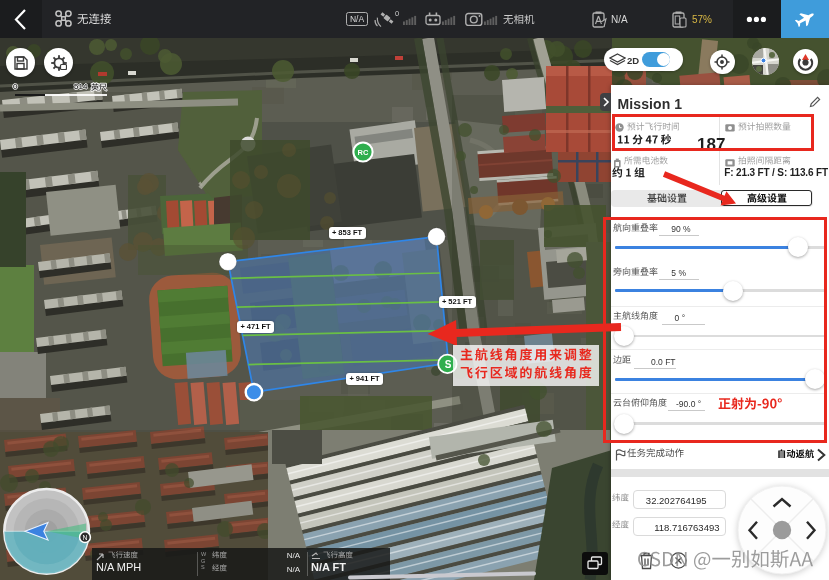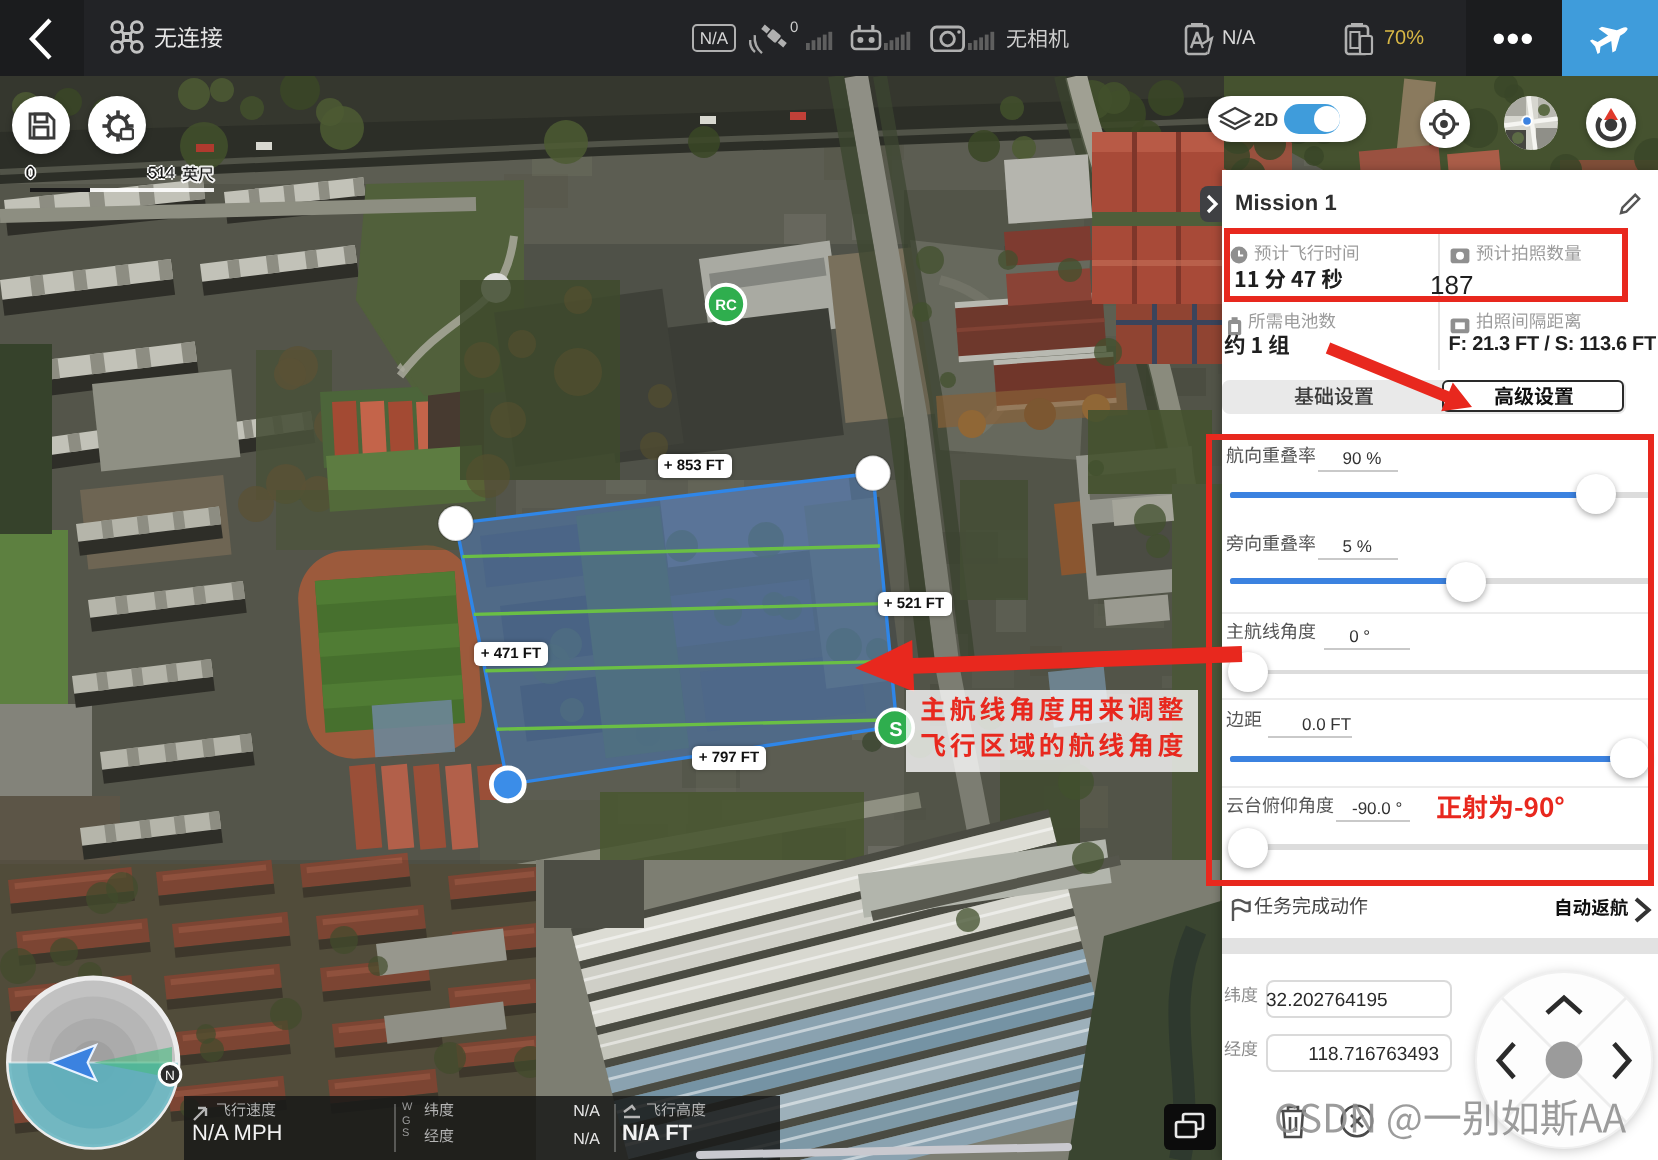--- a/index.html
+++ b/index.html
@@ -786,21 +786,21 @@
 <svg class="abs" style="left:441px;top:357px" width="14" height="14">
       <text x="7" y="11" font-family="Liberation Sans" font-size="10" font-weight="bold" fill="#fff" text-anchor="middle">S</text>
     </svg>
 
 <div class="pill" style="left:328.5px;top:227px;width:37px;height:11.5px">+ 853 FT</div>
 
 <div class="pill" style="left:438.5px;top:296px;width:37px;height:11.5px">+ 521 FT</div>
 
 <div class="pill" style="left:237px;top:321px;width:37px;height:11.5px">+ 471 FT</div>
 
-<div class="pill" style="left:346px;top:373px;width:37px;height:11.5px">+ 797 FT</div>
+<div class="pill" style="left:346px;top:373px;width:37px;height:11.5px">+ 941 FT</div>
 
 <div class="abs" style="left:13px;top:82px;font-size:8px;color:#111;text-shadow:-1px 0 0 #fff,1px 0 0 #fff,0 -1px 0 #fff,0 1px 0 #fff">0</div>
 <div class="abs" style="left:74px;top:82px;font-size:8px;color:#111;text-shadow:-1px 0 0 #fff,1px 0 0 #fff,0 -1px 0 #fff,0 1px 0 #fff">514</div>
 <svg style="position:absolute;left:91px;top:82.5px;overflow:visible" width="16" height="9">
       <path transform="translate(0,7.0)" d="M3.7 -5V-4.1H1.3V-2.2H0.5V-1.7H3.4C3.1 -0.9 2.3 -0.3 0.3 0.2C0.4 0.3 0.6 0.5 0.7 0.7C2.8 0.2 3.7 -0.6 4 -1.4C4.7 -0.3 5.8 0.4 7.4 0.7C7.4 0.5 7.6 0.2 7.8 0.1C6.2 -0.1 5.1 -0.7 4.6 -1.7H7.6V-2.2H6.8V-4.1H4.3V-5ZM1.9 -2.2V-3.6H3.7V-2.8C3.7 -2.6 3.6 -2.4 3.6 -2.2ZM6.2 -2.2H4.2C4.3 -2.4 4.3 -2.6 4.3 -2.8V-3.6H6.2ZM5.1 -6.7V-6H2.8V-6.7H2.2V-6H0.6V-5.4H2.2V-4.6H2.8V-5.4H5.1V-4.6H5.7V-5.4H7.4V-6H5.7V-6.7Z M9.4 -6.3V-4.1C9.4 -2.8 9.3 -1 8.3 0.2C8.4 0.3 8.7 0.5 8.8 0.7C9.7 -0.4 10 -1.9 10 -3.2H12.1C12.6 -1.3 13.6 0 15.2 0.6C15.3 0.4 15.5 0.2 15.7 0.1C14.1 -0.4 13.2 -1.6 12.7 -3.2H14.9V-6.3ZM10.1 -5.7H14.3V-3.8H10.1V-4.1Z" fill="none" stroke="#fff" stroke-width="2" stroke-linejoin="round" opacity="0.9"></path>
       <path transform="translate(0,7.0)" d="M3.7 -5V-4.1H1.3V-2.2H0.5V-1.7H3.4C3.1 -0.9 2.3 -0.3 0.3 0.2C0.4 0.3 0.6 0.5 0.7 0.7C2.8 0.2 3.7 -0.6 4 -1.4C4.7 -0.3 5.8 0.4 7.4 0.7C7.4 0.5 7.6 0.2 7.8 0.1C6.2 -0.1 5.1 -0.7 4.6 -1.7H7.6V-2.2H6.8V-4.1H4.3V-5ZM1.9 -2.2V-3.6H3.7V-2.8C3.7 -2.6 3.6 -2.4 3.6 -2.2ZM6.2 -2.2H4.2C4.3 -2.4 4.3 -2.6 4.3 -2.8V-3.6H6.2ZM5.1 -6.7V-6H2.8V-6.7H2.2V-6H0.6V-5.4H2.2V-4.6H2.8V-5.4H5.1V-4.6H5.7V-5.4H7.4V-6H5.7V-6.7Z M9.4 -6.3V-4.1C9.4 -2.8 9.3 -1 8.3 0.2C8.4 0.3 8.7 0.5 8.8 0.7C9.7 -0.4 10 -1.9 10 -3.2H12.1C12.6 -1.3 13.6 0 15.2 0.6C15.3 0.4 15.5 0.2 15.7 0.1C14.1 -0.4 13.2 -1.6 12.7 -3.2H14.9V-6.3ZM10.1 -5.7H14.3V-3.8H10.1V-4.1Z" fill="#111"></path>
     </svg>
 <div class="abs" style="left:15px;top:93.5px;width:30px;height:2px;background:#1a1a1a"></div>
 <div class="abs" style="left:45px;top:93.5px;width:62px;height:2px;background:rgba(255,255,255,0.9)"></div>
 
@@ -886,21 +886,21 @@
       <path d="M9,11 L14,8 L12,16" fill="#222326" stroke="#b0b0b0" stroke-width="1.1"></path>
     </svg>
 <div class="abs" style="left:611px;top:13.5px;font-size:10px;color:#d8d8d8">N/A</div>
 
 <svg class="abs" style="left:672px;top:11px" width="17" height="17">
       <rect x="1" y="2" width="11" height="14" rx="1.5" fill="none" stroke="#b0b0b0" stroke-width="1.3"></rect>
       <rect x="3.5" y="0.5" width="6" height="2" fill="#b0b0b0"></rect>
       <rect x="3.2" y="5" width="4.5" height="8" fill="none" stroke="#b0b0b0" stroke-width="1"></rect>
       <rect x="8" y="7" width="6" height="9" rx="1" fill="#222326" stroke="#b0b0b0" stroke-width="1.1"></rect>
     </svg>
-<div class="abs" style="left:692px;top:13.5px;font-size:10px;color:#d9b845">70%</div>
+<div class="abs" style="left:692px;top:13.5px;font-size:10px;color:#d9b845">57%</div>
 
 <svg class="abs" style="left:746px;top:16px" width="21" height="7">
       <circle cx="3.4" cy="3.4" r="2.6" fill="#fff"></circle>
       <circle cx="10.4" cy="3.4" r="2.6" fill="#fff"></circle>
       <circle cx="17.4" cy="3.4" r="2.6" fill="#fff"></circle>
     </svg>
 
 <div class="abs" style="left:781px;top:0;width:48px;height:38px;background:#3f9cdb"></div>
 <svg class="abs" style="left:792px;top:7px" width="26" height="24">
       <g transform="rotate(-30 13 12) translate(1.5,1.5)">
@@ -976,21 +976,21 @@
       <circle cx="8.5" cy="10.5" r="3.1" fill="#3a3a3a"></circle>
     </svg>
 
 <div class="abs" style="left:610.5px;top:84.8px;width:218.5px;height:495.2px;background:#fff;box-shadow:-1px 0 4px rgba(0,0,0,.25)"></div>
 
 <div class="abs" style="left:600px;top:93px;width:11px;height:18px;background:#3f4043;border-radius:4px 0 0 4px"></div>
 <svg class="abs" style="left:602px;top:97px" width="8" height="10">
       <polyline points="2,1 6,5 2,9" fill="none" stroke="#fff" stroke-width="1.6"></polyline>
     </svg>
 
-<div class="abs" style="left:617.5px;top:95.5px;font-size:11px;font-weight:bold;color:#2e2e2e;letter-spacing:0.1px">Mission 1</div>
+<div class="abs" style="left:617.5px;top:95.5px;font-size:14px;font-weight:bold;color:#2e2e2e;letter-spacing:0.1px">Mission 1</div>
 
 <svg class="abs" style="left:808.5px;top:95.5px" width="12" height="12">
       <path d="M1.5,10.5 L2.2,7.8 L8.6,1.4 L10.6,3.4 L4.2,9.8 Z" fill="none" stroke="#555" stroke-width="1.2"></path>
     </svg>
 
 <svg class="abs" style="left:615px;top:122.5px" width="9" height="9">
       <circle cx="4.5" cy="4.5" r="4.2" fill="#8f8f8f"></circle>
       <path d="M4.5,2.2 V4.7 H6.6" stroke="#fff" stroke-width="1" fill="none"></path>
     </svg>
 <svg style="position:absolute;left:626.5px;top:121.6px;overflow:visible" width="53" height="10">
@@ -1002,21 +1002,21 @@
 
 <div class="abs" style="left:718.8px;top:115px;width:1px;height:70px;background:#e3e3e3"></div>
 
 <svg class="abs" style="left:725px;top:122.5px" width="10" height="9">
       <rect x="0.3" y="1.2" width="9.4" height="7.4" rx="1.4" fill="#8f8f8f"></rect>
       <circle cx="5" cy="4.9" r="2" fill="#fff"></circle>
     </svg>
 <svg style="position:absolute;left:737.5px;top:121.6px;overflow:visible" width="53" height="10">
       <path transform="translate(0,7.7)" d="M5.9 -4.4V-2.6C5.9 -1.7 5.7 -0.5 3.6 0.2C3.8 0.3 3.9 0.5 4 0.7C6.2 -0.2 6.5 -1.5 6.5 -2.6V-4.4ZM6.4 -0.8C6.9 -0.3 7.6 0.3 8 0.7L8.4 0.2C8.1 -0.1 7.4 -0.8 6.8 -1.2ZM0.8 -5.4C1.3 -5 2 -4.5 2.5 -4.1H0.3V-3.5H1.8V-0.1C1.8 0 1.8 0.1 1.6 0.1C1.5 0.1 1.1 0.1 0.6 0.1C0.7 0.2 0.8 0.5 0.8 0.7C1.5 0.7 1.8 0.7 2.1 0.6C2.3 0.5 2.4 0.3 2.4 -0.1V-3.5H3.4C3.2 -3.1 3 -2.6 2.9 -2.3L3.4 -2.1C3.6 -2.6 3.9 -3.4 4.1 -4L3.7 -4.2L3.6 -4.1H3L3.2 -4.4C3 -4.5 2.7 -4.7 2.4 -4.9C2.9 -5.4 3.5 -6.1 3.8 -6.7L3.4 -7L3.3 -7H0.5V-6.4H2.9C2.6 -6 2.3 -5.6 1.9 -5.3L1.1 -5.8ZM4.4 -5.5V-1.3H5V-4.9H7.4V-1.4H8.1V-5.5H6.4L6.7 -6.4H8.4V-7H4.1V-6.4H6C5.9 -6.1 5.8 -5.8 5.7 -5.5Z M10 -6.8C10.5 -6.4 11.1 -5.8 11.4 -5.4L11.8 -5.9C11.5 -6.3 10.9 -6.8 10.4 -7.2ZM9.2 -4.6V-4H10.6V-0.8C10.6 -0.4 10.3 -0.2 10.2 -0.1C10.3 0.1 10.5 0.4 10.5 0.5C10.7 0.4 10.9 0.2 12.6 -1C12.5 -1.1 12.4 -1.4 12.4 -1.6L11.3 -0.9V-4.6ZM14.3 -7.4V-4.5H12.1V-3.8H14.3V0.7H15V-3.8H17.2V-4.5H15V-7.4Z M19.2 -7.4V-5.6H18V-5H19.2V-3.1C18.7 -2.9 18.3 -2.8 17.9 -2.7L18.1 -2.1L19.2 -2.4V-0.1C19.2 0 19.1 0.1 19 0.1C18.9 0.1 18.5 0.1 18.1 0.1C18.2 0.3 18.3 0.5 18.3 0.7C18.9 0.7 19.3 0.7 19.5 0.6C19.7 0.5 19.8 0.3 19.8 -0.1V-2.6L20.9 -2.9L20.9 -3.5L19.8 -3.3V-5H20.9V-5.6H19.8V-7.4ZM22 -2.5H24.9V-0.4H22ZM22 -3.1V-5.2H24.9V-3.1ZM23.2 -7.4C23.1 -6.9 23 -6.3 22.8 -5.8H21.3V0.7H22V0.2H24.9V0.6H25.6V-5.8H23.5C23.6 -6.2 23.8 -6.8 23.9 -7.3Z M31 -3.6H33.6V-2.2H31ZM30.4 -4.1V-1.7H34.3V-4.1ZM29.4 -1.1C29.5 -0.5 29.6 0.2 29.6 0.7L30.2 0.6C30.2 0.1 30.1 -0.6 30 -1.2ZM31.3 -1.1C31.5 -0.6 31.7 0.2 31.8 0.7L32.5 0.5C32.4 0 32.1 -0.7 31.9 -1.2ZM33.1 -1.2C33.5 -0.6 34 0.2 34.2 0.7L34.8 0.4C34.6 -0.1 34.1 -0.8 33.7 -1.4ZM27.9 -1.4C27.6 -0.7 27.2 0 26.8 0.5L27.4 0.7C27.8 0.2 28.3 -0.5 28.6 -1.2ZM27.8 -6.4H29.2V-4.9H27.8ZM27.8 -2.6V-4.3H29.2V-2.6ZM27.2 -7V-1.5H27.8V-2H29.8V-7ZM30.2 -7V-6.4H31.6C31.5 -5.6 31 -5.1 29.9 -4.7C30 -4.6 30.2 -4.4 30.3 -4.3C31.6 -4.7 32.1 -5.4 32.3 -6.4H33.9C33.8 -5.6 33.7 -5.3 33.6 -5.1C33.6 -5.1 33.5 -5.1 33.4 -5.1C33.2 -5.1 32.9 -5.1 32.5 -5.1C32.6 -5 32.6 -4.7 32.6 -4.6C33 -4.5 33.4 -4.5 33.6 -4.6C33.9 -4.6 34 -4.6 34.2 -4.8C34.3 -5 34.4 -5.5 34.5 -6.8C34.5 -6.9 34.5 -7 34.5 -7Z M39.1 -7.2C38.9 -6.9 38.7 -6.4 38.4 -6.1L38.9 -5.8C39.1 -6.1 39.4 -6.6 39.7 -7ZM36 -7C36.2 -6.6 36.4 -6.1 36.5 -5.8L37 -6C36.9 -6.4 36.7 -6.8 36.5 -7.2ZM38.8 -2.3C38.6 -1.8 38.3 -1.4 38 -1.1C37.7 -1.3 37.3 -1.4 37 -1.6C37.1 -1.8 37.3 -2 37.4 -2.3ZM36.2 -1.3C36.6 -1.2 37.1 -1 37.5 -0.7C37 -0.3 36.3 -0 35.6 0.1C35.7 0.2 35.8 0.5 35.9 0.6C36.7 0.4 37.4 0.1 38.1 -0.4C38.4 -0.3 38.6 -0.1 38.8 0.1L39.2 -0.4C39 -0.5 38.8 -0.7 38.5 -0.8C39 -1.3 39.3 -2 39.6 -2.7L39.2 -2.9L39.1 -2.8H37.6L37.8 -3.3L37.3 -3.4C37.2 -3.2 37.1 -3 37 -2.8H35.8V-2.3H36.7C36.6 -1.9 36.4 -1.6 36.2 -1.3ZM37.5 -7.4V-5.8H35.6V-5.2H37.3C36.8 -4.6 36.2 -4.1 35.5 -3.8C35.7 -3.7 35.8 -3.5 35.9 -3.3C36.4 -3.6 37 -4.1 37.5 -4.6V-3.6H38.1V-4.8C38.5 -4.4 39 -4 39.3 -3.8L39.6 -4.3C39.4 -4.5 38.6 -4.9 38.2 -5.2H39.9V-5.8H38.1V-7.4ZM40.7 -7.3C40.5 -5.8 40.1 -4.3 39.4 -3.4C39.6 -3.3 39.8 -3.1 39.9 -3C40.2 -3.3 40.4 -3.7 40.5 -4.1C40.7 -3.2 41 -2.4 41.3 -1.8C40.8 -0.9 40.1 -0.3 39.2 0.2C39.3 0.3 39.5 0.6 39.5 0.7C40.4 0.2 41.1 -0.4 41.6 -1.1C42.1 -0.4 42.6 0.2 43.3 0.6C43.4 0.5 43.6 0.2 43.8 0.1C43 -0.3 42.4 -0.9 42 -1.7C42.5 -2.6 42.8 -3.7 42.9 -5.1H43.5V-5.7H41C41.2 -6.2 41.3 -6.7 41.3 -7.2ZM42.3 -5.1C42.2 -4.1 42 -3.2 41.7 -2.4C41.3 -3.2 41.1 -4.1 40.9 -5.1Z M46.2 -5.9H50.6V-5.4H46.2ZM46.2 -6.7H50.6V-6.2H46.2ZM45.6 -7.1V-5H51.2V-7.1ZM44.5 -4.6V-4.1H52.4V-4.6ZM46 -2.4H48.1V-1.9H46ZM48.7 -2.4H50.8V-1.9H48.7ZM46 -3.3H48.1V-2.8H46ZM48.7 -3.3H50.8V-2.8H48.7ZM44.4 -0V0.5H52.4V-0H48.7V-0.5H51.7V-1H48.7V-1.5H51.5V-3.7H45.4V-1.5H48.1V-1H45.2V-0.5H48.1V-0Z" fill="#9b9b9b"></path>
     </svg>
-<div class="abs" style="left:715px;top:134.8px;font-size:13px;font-weight:normal;color:#1f1f1f">187</div>
+<div class="abs" style="left:697px;top:134.8px;font-size:17px;font-weight:bold;color:#1f1f1f">187</div>
 
 <svg class="abs" style="left:613px;top:157.8px" width="9" height="10">
       <rect x="1" y="2" width="6.6" height="7.6" rx="1" fill="#8f8f8f"></rect>
       <rect x="2.8" y="0.6" width="3" height="1.6" fill="#8f8f8f"></rect>
       <rect x="2.6" y="4" width="3.4" height="4" fill="#fff"></rect>
     </svg>
 <svg style="position:absolute;left:624px;top:155.8px;overflow:visible" width="44" height="10">
       <path transform="translate(0,7.7)" d="M4.7 -6.5V-3.6C4.7 -2.3 4.6 -0.8 3.6 0.3C3.7 0.4 4 0.6 4.1 0.7C5.2 -0.4 5.4 -2.2 5.4 -3.6V-3.8H6.7V0.7H7.4V-3.8H8.4V-4.4H5.4V-6C6.4 -6.2 7.5 -6.4 8.3 -6.7L7.8 -7.3C7.1 -7 5.8 -6.7 4.7 -6.5ZM1.5 -3.2V-3.4V-4.6H3.3V-3.2ZM3.9 -7.2C3.2 -6.9 1.9 -6.7 0.9 -6.5V-3.4C0.9 -2.3 0.8 -0.8 0.3 0.3C0.4 0.4 0.7 0.6 0.8 0.7C1.3 -0.2 1.5 -1.5 1.5 -2.6H3.9V-5.2H1.5V-6C2.5 -6.2 3.6 -6.3 4.3 -6.7Z M10.5 -5V-4.6H12.4V-5ZM10.3 -4.1V-3.7H12.4V-4.1ZM13.9 -4.1V-3.7H16.1V-4.1ZM13.9 -5V-4.6H15.9V-5ZM9.5 -6V-4.3H10.1V-5.5H12.9V-3.4H13.5V-5.5H16.3V-4.3H16.9V-6H13.5V-6.5H16.4V-7H10V-6.5H12.9V-6ZM10.1 -2V0.7H10.7V-1.4H12V0.6H12.6V-1.4H13.9V0.6H14.5V-1.4H15.9V0C15.9 0.1 15.9 0.1 15.8 0.1C15.7 0.2 15.4 0.2 15 0.1C15.1 0.3 15.2 0.5 15.3 0.7C15.7 0.7 16.1 0.7 16.3 0.6C16.5 0.5 16.6 0.4 16.6 0V-2H13.2L13.5 -2.6H17.1V-3.1H9.4V-2.6H12.8C12.7 -2.4 12.7 -2.2 12.6 -2Z M21.6 -3.6V-2.3H19.4V-3.6ZM22.3 -3.6H24.5V-2.3H22.3ZM21.6 -4.2H19.4V-5.5H21.6ZM22.3 -4.2V-5.5H24.5V-4.2ZM18.7 -6.1V-1.1H19.4V-1.7H21.6V-0.7C21.6 0.3 21.9 0.6 22.9 0.6C23.1 0.6 24.6 0.6 24.8 0.6C25.7 0.6 26 0.1 26.1 -1.2C25.9 -1.3 25.6 -1.4 25.4 -1.5C25.3 -0.4 25.3 -0.1 24.8 -0.1C24.4 -0.1 23.2 -0.1 22.9 -0.1C22.4 -0.1 22.3 -0.2 22.3 -0.7V-1.7H25.2V-6.1H22.3V-7.4H21.6V-6.1Z M27.2 -6.8C27.8 -6.6 28.5 -6.1 28.8 -5.8L29.2 -6.4C28.9 -6.7 28.1 -7.1 27.6 -7.3ZM26.8 -4.4C27.3 -4.1 28 -3.7 28.3 -3.5L28.7 -4C28.3 -4.3 27.6 -4.7 27.1 -4.9ZM27 0.1 27.6 0.6C28.1 -0.3 28.7 -1.4 29.1 -2.3L28.6 -2.7C28.2 -1.7 27.5 -0.5 27 0.1ZM29.9 -6.5V-4.2L28.8 -3.8L29.1 -3.2L29.9 -3.5V-0.6C29.9 0.4 30.2 0.6 31.3 0.6C31.5 0.6 33.3 0.6 33.6 0.6C34.5 0.6 34.8 0.2 34.9 -1C34.7 -1.1 34.4 -1.2 34.3 -1.3C34.2 -0.2 34.1 0 33.6 0C33.2 0 31.6 0 31.3 0C30.7 0 30.5 -0.1 30.5 -0.6V-3.7L31.8 -4.2V-1.3H32.5V-4.5L33.8 -5C33.8 -3.6 33.8 -2.7 33.8 -2.5C33.7 -2.2 33.6 -2.2 33.5 -2.2C33.4 -2.2 33 -2.2 32.8 -2.2C32.9 -2.1 32.9 -1.8 32.9 -1.6C33.2 -1.6 33.6 -1.6 33.9 -1.7C34.1 -1.7 34.3 -1.9 34.4 -2.3C34.5 -2.7 34.5 -4 34.5 -5.6L34.5 -5.7L34 -5.9L33.9 -5.8L33.9 -5.7L32.5 -5.2V-7.4H31.8V-4.9L30.5 -4.4V-6.5Z M39.1 -7.2C38.9 -6.9 38.7 -6.4 38.4 -6.1L38.9 -5.8C39.1 -6.1 39.4 -6.6 39.7 -7ZM36 -7C36.2 -6.6 36.4 -6.1 36.5 -5.8L37 -6C36.9 -6.4 36.7 -6.8 36.5 -7.2ZM38.8 -2.3C38.6 -1.8 38.3 -1.4 38 -1.1C37.7 -1.3 37.3 -1.4 37 -1.6C37.1 -1.8 37.3 -2 37.4 -2.3ZM36.2 -1.3C36.6 -1.2 37.1 -1 37.5 -0.7C37 -0.3 36.3 -0 35.6 0.1C35.7 0.2 35.8 0.5 35.9 0.6C36.7 0.4 37.4 0.1 38.1 -0.4C38.4 -0.3 38.6 -0.1 38.8 0.1L39.2 -0.4C39 -0.5 38.8 -0.7 38.5 -0.8C39 -1.3 39.3 -2 39.6 -2.7L39.2 -2.9L39.1 -2.8H37.6L37.8 -3.3L37.3 -3.4C37.2 -3.2 37.1 -3 37 -2.8H35.8V-2.3H36.7C36.6 -1.9 36.4 -1.6 36.2 -1.3ZM37.5 -7.4V-5.8H35.6V-5.2H37.3C36.8 -4.6 36.2 -4.1 35.5 -3.8C35.7 -3.7 35.8 -3.5 35.9 -3.3C36.4 -3.6 37 -4.1 37.5 -4.6V-3.6H38.1V-4.8C38.5 -4.4 39 -4 39.3 -3.8L39.6 -4.3C39.4 -4.5 38.6 -4.9 38.2 -5.2H39.9V-5.8H38.1V-7.4ZM40.7 -7.3C40.5 -5.8 40.1 -4.3 39.4 -3.4C39.6 -3.3 39.8 -3.1 39.9 -3C40.2 -3.3 40.4 -3.7 40.5 -4.1C40.7 -3.2 41 -2.4 41.3 -1.8C40.8 -0.9 40.1 -0.3 39.2 0.2C39.3 0.3 39.5 0.6 39.5 0.7C40.4 0.2 41.1 -0.4 41.6 -1.1C42.1 -0.4 42.6 0.2 43.3 0.6C43.4 0.5 43.6 0.2 43.8 0.1C43 -0.3 42.4 -0.9 42 -1.7C42.5 -2.6 42.8 -3.7 42.9 -5.1H43.5V-5.7H41C41.2 -6.2 41.3 -6.7 41.3 -7.2ZM42.3 -5.1C42.2 -4.1 42 -3.2 41.7 -2.4C41.3 -3.2 41.1 -4.1 40.9 -5.1Z" fill="#9b9b9b"></path>
     </svg>
 <svg style="position:absolute;left:612px;top:166.6px;overflow:visible" width="33" height="13">
@@ -1102,21 +1102,21 @@
 <svg class="abs" style="left:815.5px;top:448px" width="10" height="14">
       <polyline points="2,1.5 8.3,7 2,12.5" fill="none" stroke="#333" stroke-width="2"></polyline>
     </svg>
 
 <div class="abs" style="left:610.5px;top:468.9px;width:218.5px;height:8.4px;background:#e2e2e2"></div>
 
 <svg style="position:absolute;left:612px;top:492.8px;overflow:visible" width="17" height="10">
       <path transform="translate(0,7.5)" d="M0.4 -0.5 0.5 0.2C1.3 -0.1 2.4 -0.3 3.4 -0.6L3.4 -1.2C2.3 -0.9 1.1 -0.6 0.4 -0.5ZM0.5 -3.6C0.6 -3.7 0.8 -3.7 1.9 -3.9C1.5 -3.3 1.2 -2.8 1 -2.7C0.8 -2.4 0.6 -2.1 0.4 -2.1C0.5 -2 0.6 -1.7 0.6 -1.5C0.7 -1.6 1 -1.7 3.1 -2.2C3.1 -2.3 3.1 -2.6 3.1 -2.7L1.4 -2.4C2 -3.1 2.7 -4.1 3.2 -5L2.7 -5.3C2.6 -5 2.4 -4.7 2.2 -4.4L1.1 -4.3C1.6 -5 2.1 -6 2.5 -6.9L1.9 -7.1C1.6 -6.1 1 -5 0.8 -4.7C0.6 -4.4 0.5 -4.2 0.3 -4.2C0.4 -4 0.5 -3.7 0.5 -3.6ZM5.2 -7.1V-6H3.5V-5.4H5.2V-4.5H3.7V-3.9H5.2V-2.9H3.3V-2.3H5.2V0.7H5.9V-2.3H7.5C7.4 -1.3 7.3 -0.9 7.2 -0.7C7.1 -0.7 7.1 -0.6 7 -0.6C6.9 -0.6 6.6 -0.6 6.4 -0.7C6.4 -0.5 6.5 -0.3 6.5 -0.1C6.8 -0.1 7.1 -0.1 7.2 -0.1C7.4 -0.2 7.5 -0.2 7.7 -0.3C7.9 -0.6 7.9 -1.1 8 -2.7C8.1 -2.7 8.1 -2.9 8.1 -2.9H5.9V-3.9H7.5V-4.5H5.9V-5.4H7.8V-6H5.9V-7.1Z M11.8 -5.5V-4.7H10.4V-4.2H11.8V-2.8H15.1V-4.2H16.5V-4.7H15.1V-5.5H14.5V-4.7H12.4V-5.5ZM14.5 -4.2V-3.3H12.4V-4.2ZM14.9 -1.7C14.6 -1.3 14 -0.9 13.4 -0.7C12.8 -0.9 12.3 -1.3 12 -1.7ZM10.5 -2.3V-1.7H11.6L11.3 -1.6C11.7 -1.1 12.2 -0.7 12.7 -0.4C11.9 -0.1 11 0 10.1 0.1C10.2 0.2 10.3 0.5 10.4 0.6C11.4 0.5 12.5 0.3 13.4 -0.1C14.2 0.3 15.2 0.6 16.3 0.7C16.4 0.5 16.5 0.3 16.7 0.1C15.7 0 14.9 -0.1 14.1 -0.4C14.9 -0.8 15.5 -1.3 15.9 -2.1L15.5 -2.3L15.4 -2.3ZM12.5 -7C12.6 -6.8 12.8 -6.5 12.9 -6.3H9.6V-4C9.6 -2.7 9.5 -0.9 8.8 0.4C9 0.4 9.3 0.6 9.4 0.7C10.1 -0.7 10.2 -2.6 10.2 -4V-5.7H16.6V-6.3H13.6C13.5 -6.6 13.3 -6.9 13.2 -7.2Z" fill="#8a8a8a"></path>
     </svg>
 <div class="abs" style="left:633px;top:489.7px;width:93px;height:19.3px;border:1.2px solid #dadada;border-radius:4px;box-sizing:border-box"></div>
-<div class="abs" style="left:633px;top:494.6px;width:86.5px;font-size:9.5px;color:#2a2a2a;text-align:left">32.202764195</div>
+<div class="abs" style="left:633px;top:494.6px;width:86.5px;font-size:9.5px;color:#2a2a2a;text-align:center">32.202764195</div>
 
 <svg style="position:absolute;left:612px;top:519.8px;overflow:visible" width="17" height="10">
       <path transform="translate(0,7.5)" d="M0.3 -0.5 0.5 0.2C1.2 -0.1 2.3 -0.3 3.3 -0.6L3.2 -1.1C2.1 -0.9 1.1 -0.6 0.3 -0.5ZM0.5 -3.6C0.6 -3.7 0.8 -3.7 1.9 -3.9C1.5 -3.3 1.2 -2.9 1 -2.7C0.7 -2.4 0.5 -2.2 0.3 -2.2C0.4 -2 0.5 -1.7 0.6 -1.5C0.7 -1.7 1 -1.7 3.2 -2.2C3.2 -2.3 3.2 -2.6 3.2 -2.7L1.5 -2.4C2.2 -3.2 2.9 -4.1 3.4 -5L2.9 -5.4C2.7 -5 2.5 -4.7 2.3 -4.4L1.2 -4.3C1.7 -5 2.2 -6 2.6 -6.9L2 -7.1C1.6 -6.1 1 -5 0.8 -4.7C0.6 -4.4 0.4 -4.2 0.3 -4.2C0.4 -4 0.5 -3.7 0.5 -3.6ZM3.6 -6.7V-6.1H6.6C5.8 -5 4.4 -4.1 3 -3.6C3.2 -3.5 3.3 -3.3 3.4 -3.1C4.2 -3.4 5 -3.8 5.6 -4.3C6.4 -3.9 7.4 -3.5 7.8 -3.1L8.2 -3.7C7.7 -4 6.9 -4.4 6.2 -4.7C6.7 -5.2 7.3 -5.8 7.6 -6.5L7.1 -6.7L7 -6.7ZM3.7 -2.8V-2.2H5.4V-0.2H3.2V0.4H8.2V-0.2H6V-2.2H7.8V-2.8Z M11.8 -5.5V-4.7H10.4V-4.2H11.8V-2.8H15.1V-4.2H16.5V-4.7H15.1V-5.5H14.5V-4.7H12.4V-5.5ZM14.5 -4.2V-3.3H12.4V-4.2ZM14.9 -1.7C14.6 -1.3 14 -0.9 13.4 -0.7C12.8 -0.9 12.3 -1.3 12 -1.7ZM10.5 -2.3V-1.7H11.6L11.3 -1.6C11.7 -1.1 12.2 -0.7 12.7 -0.4C11.9 -0.1 11 0 10.1 0.1C10.2 0.2 10.3 0.5 10.4 0.6C11.4 0.5 12.5 0.3 13.4 -0.1C14.2 0.3 15.2 0.6 16.3 0.7C16.4 0.5 16.5 0.3 16.7 0.1C15.7 0 14.9 -0.1 14.1 -0.4C14.9 -0.8 15.5 -1.3 15.9 -2.1L15.5 -2.3L15.4 -2.3ZM12.5 -7C12.6 -6.8 12.8 -6.5 12.9 -6.3H9.6V-4C9.6 -2.7 9.5 -0.9 8.8 0.4C9 0.4 9.3 0.6 9.4 0.7C10.1 -0.7 10.2 -2.6 10.2 -4V-5.7H16.6V-6.3H13.6C13.5 -6.6 13.3 -6.9 13.2 -7.2Z" fill="#8a8a8a"></path>
     </svg>
 <div class="abs" style="left:633px;top:516.7px;width:93px;height:19.3px;border:1.2px solid #dadada;border-radius:4px;box-sizing:border-box"></div>
 <div class="abs" style="left:633px;top:521.6px;width:86.5px;font-size:9.5px;color:#2a2a2a;text-align:right">118.716763493</div>
 
 <svg class="abs" style="left:736.5px;top:485.4px;filter:drop-shadow(0 1px 3px rgba(0,0,0,0.2))" width="90" height="90">
       <circle cx="45" cy="45" r="44" fill="#fdfdfd" stroke="#f0f0f0" stroke-width="1"></circle>
       <line x1="14" y1="14" x2="76" y2="76" stroke="#ededed" stroke-width="1.4"></line>

